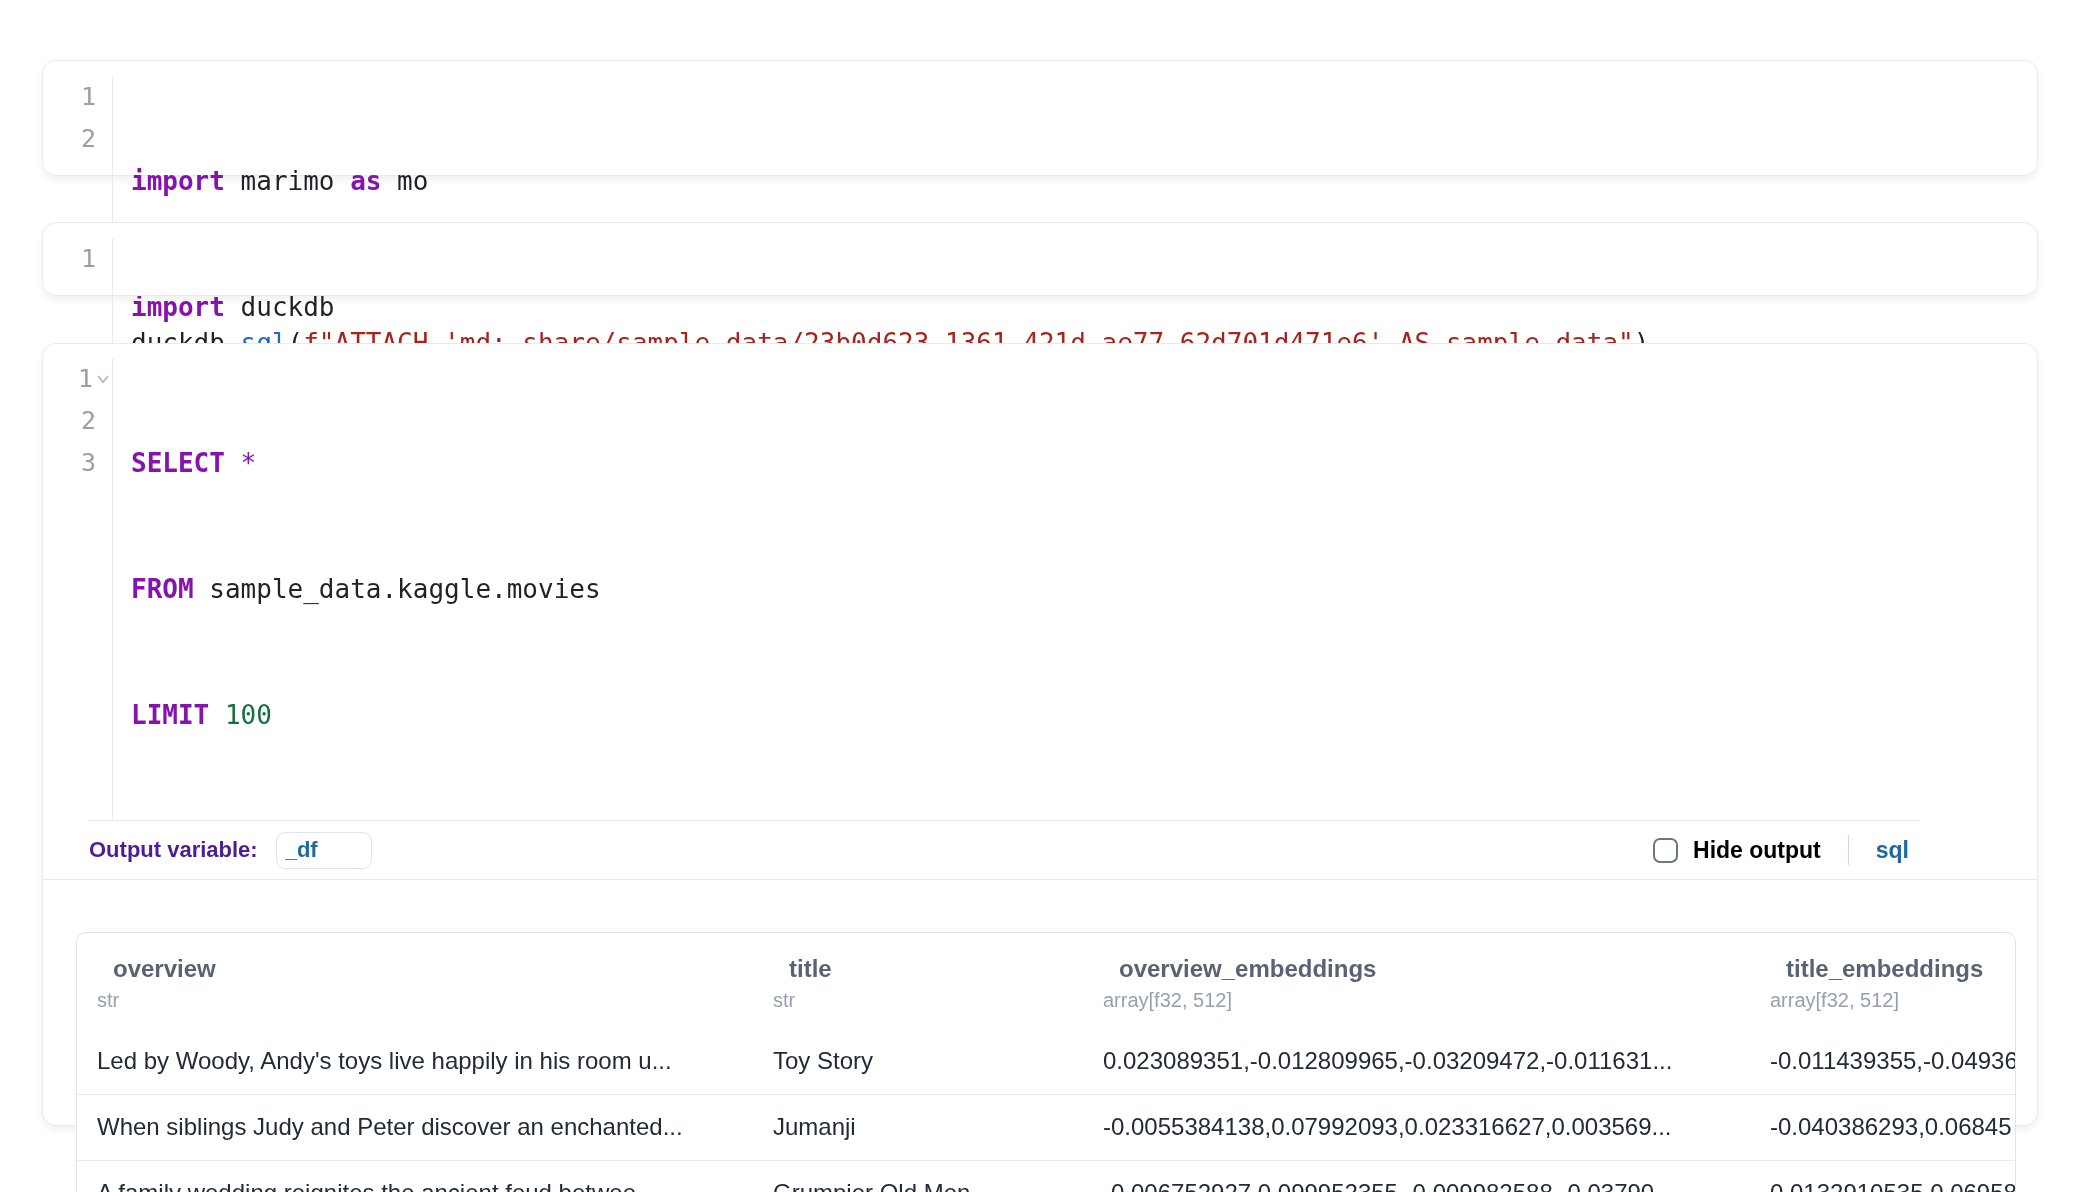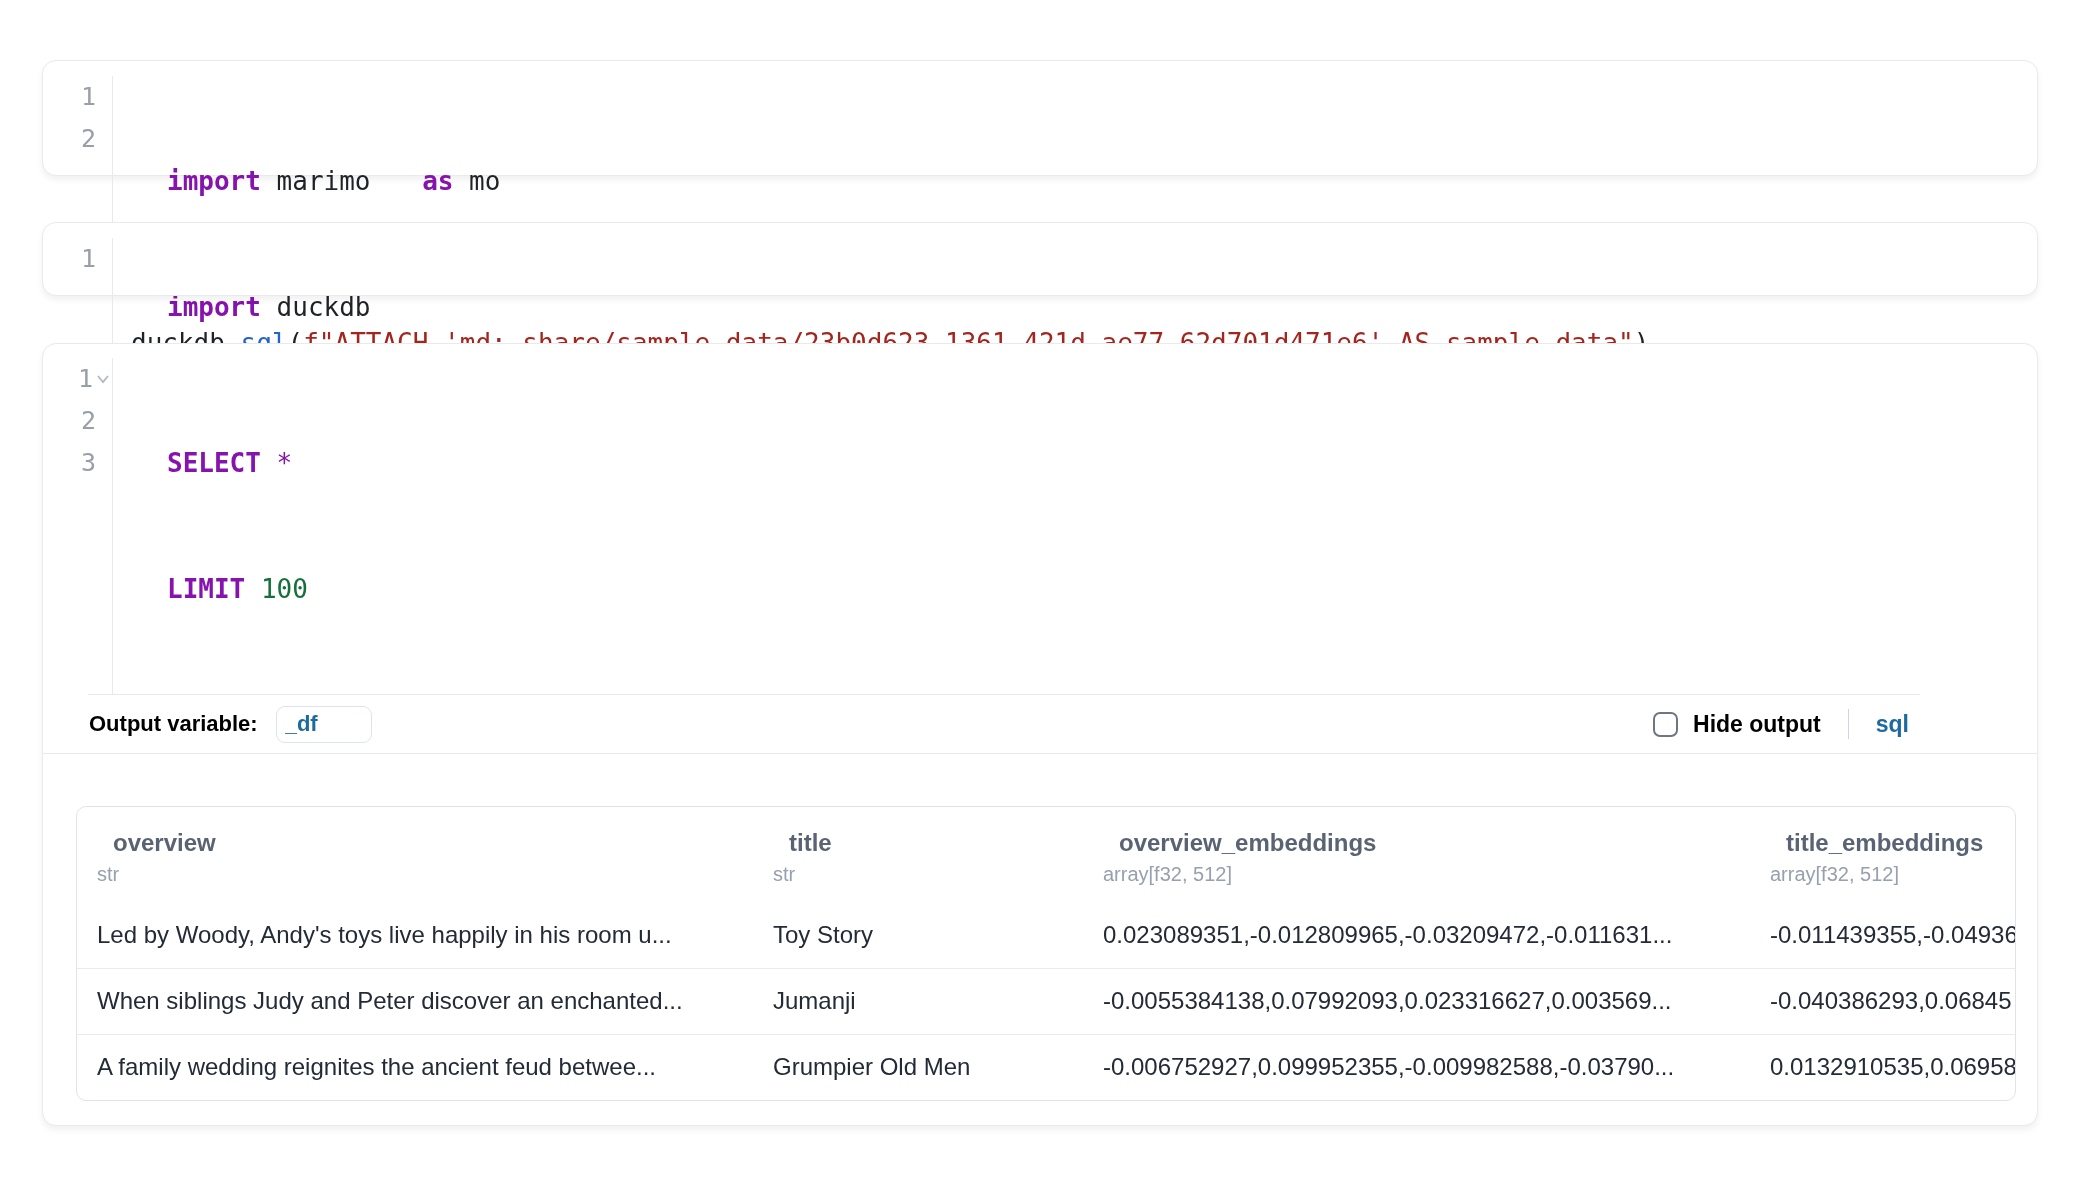--- a/index.html
+++ b/index.html
@@ -28,34 +28,34 @@
   .pad-3line { padding:14px 0 0 0; }
   .gutter {
     flex:0 0 70px; width:70px; border-right:1px solid #e7e9ed;
     color:#999fa9; font-size:25px;
   }
   .gutter-line { display:flex; justify-content:flex-end; align-items:center; padding-right:16px; height:42px; }
   .gutter-line.with-fold { padding-right:2px; }
   .fold-chevron { margin-left:3px; opacity:0.75; }
   .code-lines { padding-left:18px; white-space:pre; }
   .code-line { height:42px; }
-  .kw  { color:#8613ad; font-weight:bold;margin-left:36px; }
+  .kw  { color:#8613ad; font-weight:bold; }
   .op  { color:#8613ad; }
   .fn  { color:#2563c9; }
   .dot { color:#a21caf; }
   .str { color:#a3261e; }
   .num { color:#15703c;margin-top:15px; }
 
   .divider-partial { border-top:1px solid #e7e9ed; margin:0 117px 0 45px; }
   .cell-footer {
     display:flex; align-items:center; justify-content:space-between;
     height:59px; border-bottom:1px solid #e7e9ed; padding:0 128px 0 46px;
   }
   .footer-left { display:flex; align-items:center; }
-  .footer-label { font-size:22px; font-weight:bold; color:#000000; }
+  .footer-label { font-size:22px; font-weight:bold; color:#4c1d95; }
   .var-input {
     margin-left:18px; width:96px; height:37px; border:1.5px solid #dde4f0;
     border-radius:9px; font-family:"Liberation Sans",sans-serif;
     font-size:22px; font-weight:bold; color:#1d6a9e; padding:0 8px; outline:none;
   }
   .footer-right { display:flex; align-items:center; }
   .checkbox {
     width:25px; height:25px; border:2.5px solid #6e7683; border-radius:7px; background:#fff;
   }
   .hide-output-label { margin-left:15px; font-size:23px; font-weight:bold; color:#000000; }
@@ -124,20 +124,21 @@
       </div>
       <div class="gutter-line">
           <span>2</span>
         </div>
       <div class="gutter-line">
           <span>3</span>
         </div>
     </div>
     <div class="code-lines">
       <div class="code-line"><span class="kw">SELECT</span><span class="op"> *</span></div>
+      <div class="code-line"><span class="kw">FROM</span><span> sample_data.kaggle.movies</span></div>
       <div class="code-line"><span class="kw">LIMIT</span><span class="num"> 100</span></div>
     </div>
   </div>
 
   <div class="divider-partial"></div>
 
   <div class="cell-footer">
     <div class="footer-left">
       <span class="footer-label">Output variable:</span>
       <input class="var-input" value="_df" style="">

